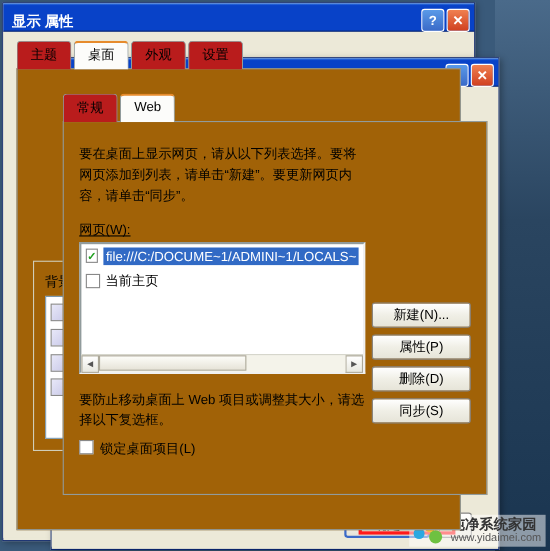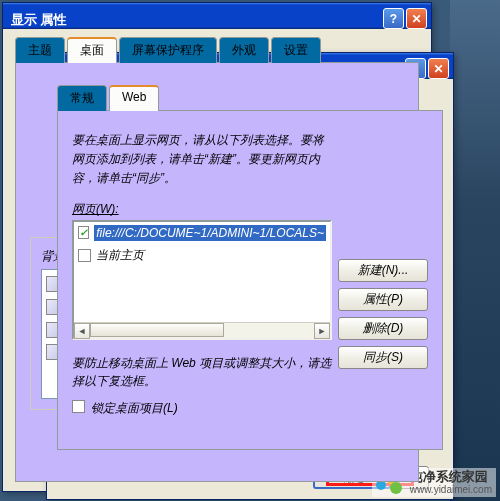--- a/index.html
+++ b/index.html
@@ -58,38 +58,37 @@
     .tabs {
       display: flex;
       margin-bottom: -1px;
       position: relative;
       z-index: 2;
     }
     .tab {
       padding: 4px 12px 4px 12px;
       border: 1px solid #919b9c;
       border-bottom: none;
-      background: #0369a1;
+      background: #b91c1c;
       border-radius: 4px 4px 0 0;
       margin-right: 2px;
       cursor: pointer;
       font-size: 12px;
     }
     .tab.active {
       background: #fcfcfa;
       border-top: 2px solid #e68b2c;
       padding-top: 3px;
     }
     .tab-body {
       border: 1px solid #919b9c;
-      background: #c4b5fd;
+      background: #a16207;
       padding: 14px 14px 10px 14px;
       position: relative;
       z-index: 1;
-      font-style: italic;
     }
     
     .win-parent {
       left: 2px;
       top: 2px;
       width: 430px;
       height: 490px;
     }
     .parent-body { height: 460px; }
     .bg-fieldset {
@@ -169,21 +168,21 @@
       border: 1px solid #aca899;
       background: linear-gradient(180deg,#fff,#e8e8e0);
       display:flex;align-items:center;justify-content:center;
       font-size:9px;color:#555;
     }
     .sb-track { flex:1; background: #f4f3ea; position:relative;}
     .sb-thumb { position:absolute; left:0; top:0; height:14px; width:60%; background:linear-gradient(180deg,#fdfdf9,#e6e3d8); border:1px solid #aca899;}
     .btn-col {
       position: absolute;
       right: 14px;
-      top: 148px;
+      top: 164px;
       width: 90px;
       display: flex;
       flex-direction: column;
       gap: 6px;
     }
     .win-btn {
       height: 23px;
       border: 1px solid #888;
       border-radius: 3px;
       background: linear-gradient(180deg,#fff 0%,#f0efe6 50%,#e6e4d8 100%);
@@ -252,21 +251,20 @@
 <div class="window win-parent">
   <div class="titlebar">
     <span class="titlebar-text">显示 属性</span>
     <span class="titlebar-btn help-btn">?</span>
     <span class="titlebar-btn close-btn">✕</span>
   </div>
   <div class="window-body parent-body">
     <div class="tabs">
       <div class="tab">主题</div>
       <div class="tab active">桌面</div>
-      <div class="tab">屏幕保护程序</div>
       <div class="tab">外观</div>
       <div class="tab">设置</div>
     </div>
     <div class="tab-body" style="height:420px;">
       <div class="bg-fieldset">
         <div class="bg-label">背景(K):</div>
         <div class="bg-list">
           <div class="bg-item">
               <span>帮</span>
             </div>

